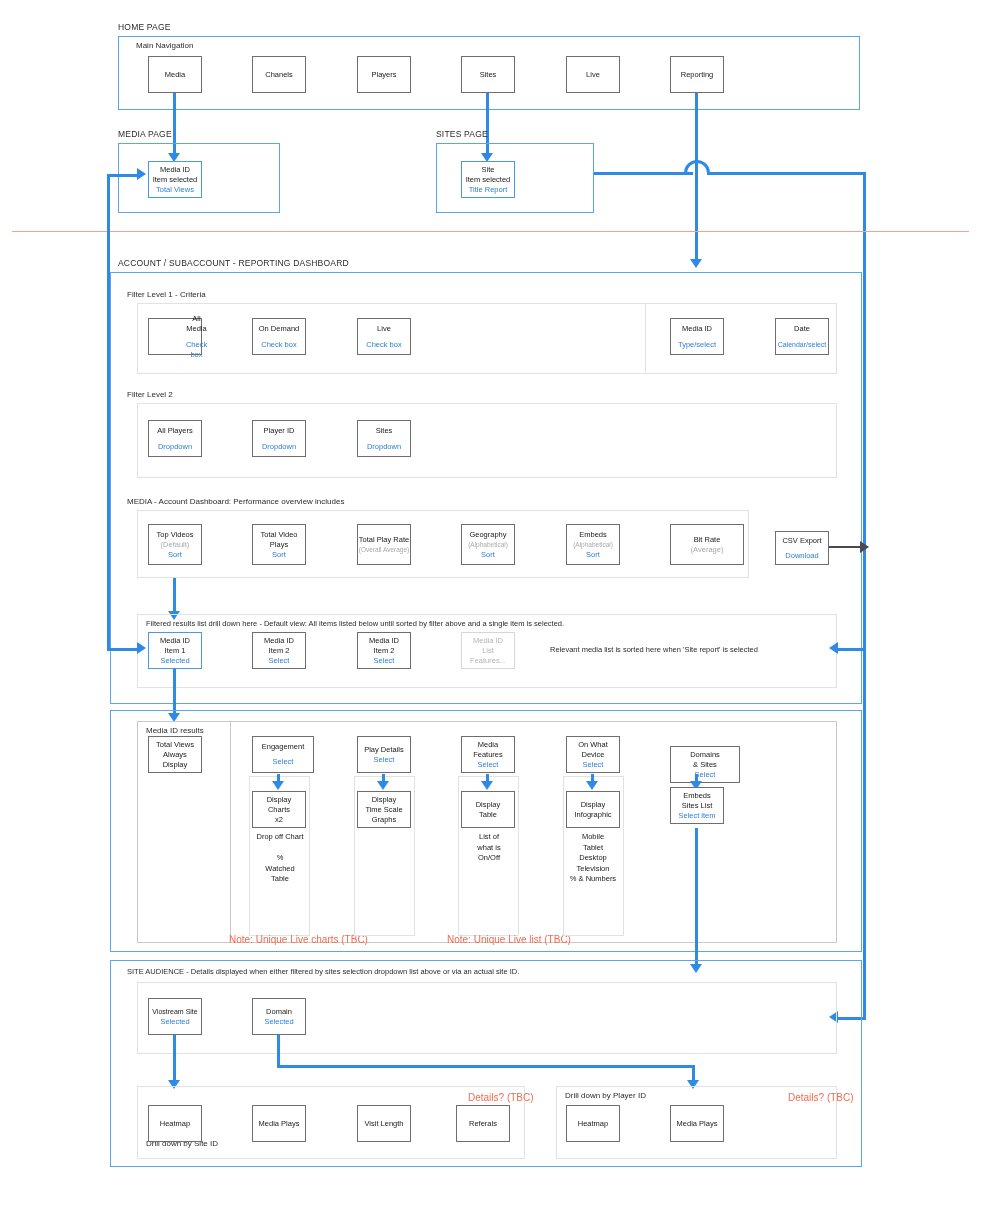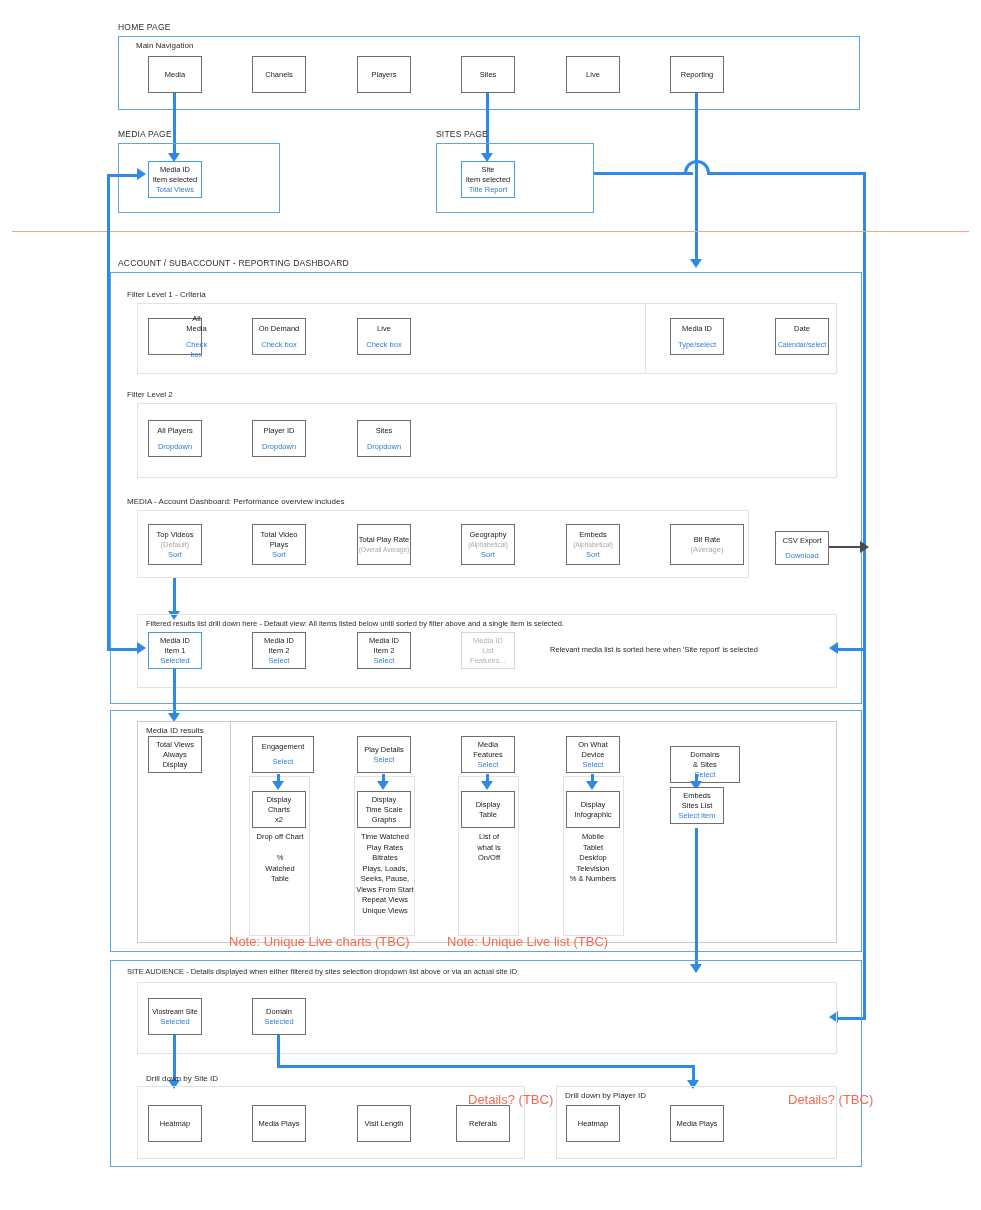--- a/index.html
+++ b/index.html
@@ -2,21 +2,21 @@
 <html><head>
 <meta charset="utf-8">
 <style>
   html,body{margin:0;padding:0;background:#ffffff;}
   body{font-family:"Liberation Sans","DejaVu Sans",sans-serif;color:#1a1a1a;}
   #canvas{position:relative;width:981px;height:1210px;overflow:hidden;background:#fff;}
 
   
   .sec-label{position:absolute;font-size:8.5px;letter-spacing:.2px;color:#2b2b2b;white-space:nowrap;}
   .grp-label{position:absolute;font-size:8px;color:#2b2b2b;white-space:nowrap;}
-  .note-red{position:absolute;font-size:13px;color:#f4694f;white-space:nowrap;text-align:right;}
+  .note-red{position:absolute;font-size:10px;color:#f4694f;white-space:nowrap;text-align:right;}
   .plain-note{position:absolute;font-size:7.5px;color:#2b2b2b;white-space:nowrap;}
 
   .container-blue{position:absolute;border:1px solid #5aa6e8;box-sizing:border-box;background:transparent;}
   .container-grey{position:absolute;border:1px solid #c9c9c9;box-sizing:border-box;background:transparent;}
   .container-greylight{position:absolute;border:1px solid #e2e2e2;box-sizing:border-box;background:transparent;}
 
   .node{position:absolute;box-sizing:border-box;border:1px solid #6e6e6e;background:#fff;
         display:flex;flex-direction:column;align-items:center;justify-content:center;
         font-size:7.5px;line-height:10px;text-align:center;color:#1a1a1a;}
   .node.blue{border-color:#4a9ae0;}
@@ -261,28 +261,20 @@
     <span class="lnk">Select</span>
   </div>
   <div class="container-greylight" style="left:354px;top:776px;width:61px;height:160px;"></div>
   <div class="ln v" style="left:382px;top:774px;height:9px;"></div>
   <div class="arrow down" style="left:377px;top:781px;"></div>
   <div class="node" style="left:357px;top:791px;width:54px;height:37px;">
     <span>Display</span>
     <span>Time Scale</span>
     <span>Graphs</span>
   </div>
-  <div class="stacktext" style="left:345px;top:832px;white-space:pre-line;">Time Watched
-Play Rates
-Bitrates
-Plays, Loads,
-Seeks, Pause,
-Views From Start
-Repeat Views
-Unique Views</div>
 
   <div class="node" style="left:461px;top:736px;width:54px;height:37px;">
     <span>Media</span>
     <span>Features</span>
     <span class="lnk">Select</span>
   </div>
   <div class="container-greylight" style="left:458px;top:776px;width:61px;height:160px;"></div>
   <div class="ln v" style="left:486px;top:774px;height:9px;"></div>
   <div class="arrow down" style="left:481px;top:781px;"></div>
   <div class="node" style="left:461px;top:791px;width:54px;height:37px;">
@@ -343,21 +335,21 @@
 
   <div class="ln v" style="left:173px;top:1035px;height:47px;"></div>
   <div class="arrow down" style="left:168px;top:1080px;"></div>
 
   <div class="ln v" style="left:277px;top:1035px;height:33px;"></div>
   <div class="ln h" style="left:277px;top:1065px;width:418px;"></div>
   <div class="ln v" style="left:692px;top:1065px;height:19px;"></div>
   <div class="arrow down" style="left:687px;top:1080px;"></div>
 
   <div class="container-greylight" style="left:137px;top:1086px;width:388px;height:73px;"></div>
-  <div class="grp-label" style="left:146px;top:1074px;">Drill down by Site ID</div>
+  <div class="grp-label" style="left:146px;top:1139px;">Drill down by Site ID</div>
   <div class="note-red" style="left:468px;top:1092px;">Details? (TBC)</div>
   <div class="node" style="left:148px;top:1105px;width:54px;height:37px;">
       <span>Heatmap</span>
     </div>
   <div class="node" style="left:252px;top:1105px;width:54px;height:37px;">
       <span>Media Plays</span>
     </div>
   <div class="node" style="left:357px;top:1105px;width:54px;height:37px;">
       <span>Visit Length</span>
     </div>

